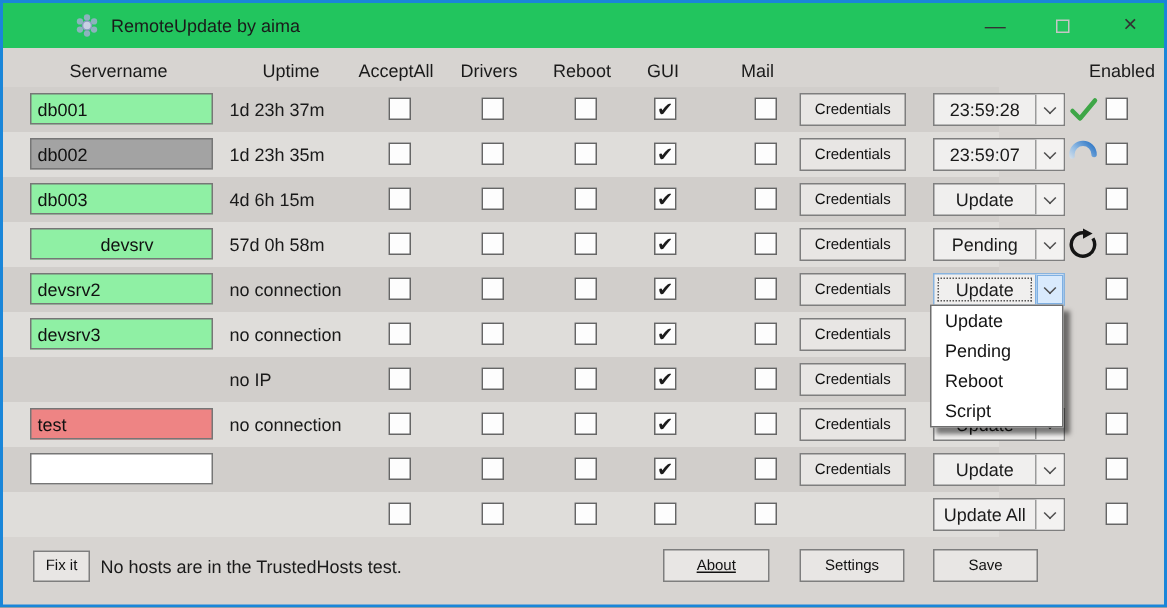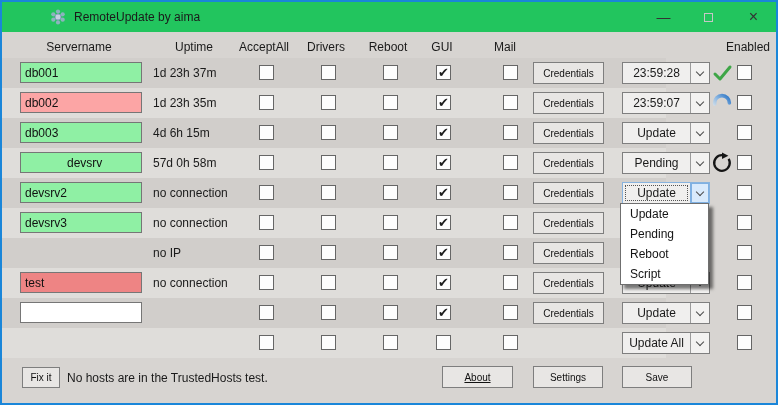--- a/index.html
+++ b/index.html
@@ -185,21 +185,21 @@
           <span class="combo-text">23:59:28</span>
           <span class="combo-arrow">
             <span class="chev"></span>
           </span>
         </div>
         <div class="status-icon"><svg width="22" height="22" viewBox="0 0 22 22">
             <path d="M4 12 L9 17 L19 5" fill="none" stroke="#3ea647" stroke-width="3" stroke-linecap="round" stroke-linejoin="round"></path>
           </svg></div>
       </div>
       <div class="row even" style="top: 88px;">
-        <input class="name-input" type="text" value="db002" style="background: #fca5a5;">
+        <input class="name-input" type="text" value="db002" style="background: #a3a3a3;">
         <span class="uptime">1d 23h 35m</span>
         <div class="cb cb-acceptall"></div>
         <div class="cb cb-drivers"></div>
         <div class="cb cb-reboot"></div>
         <div class="cb cb-gui">
           <span>✔</span>
         </div>
         <div class="cb cb-mail"></div>
         <div class="cb cb-enabled"></div>
         <button class="push-btn credentials-btn">Credentials</button>

